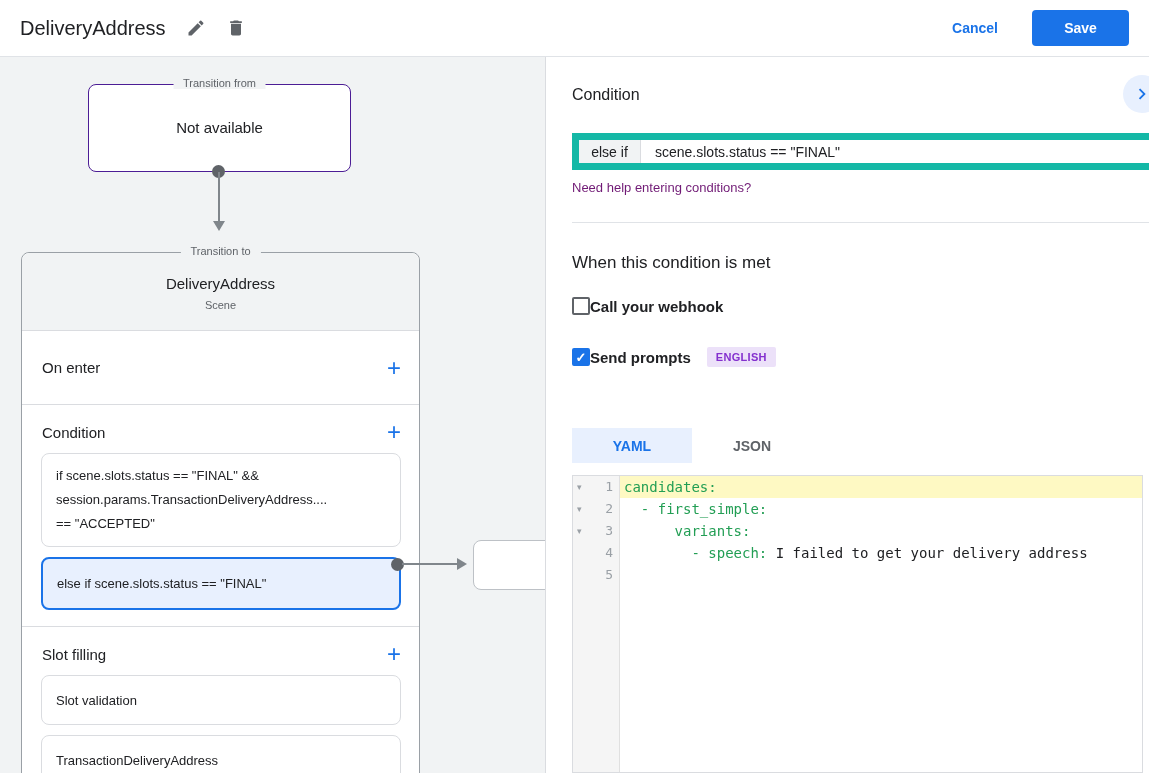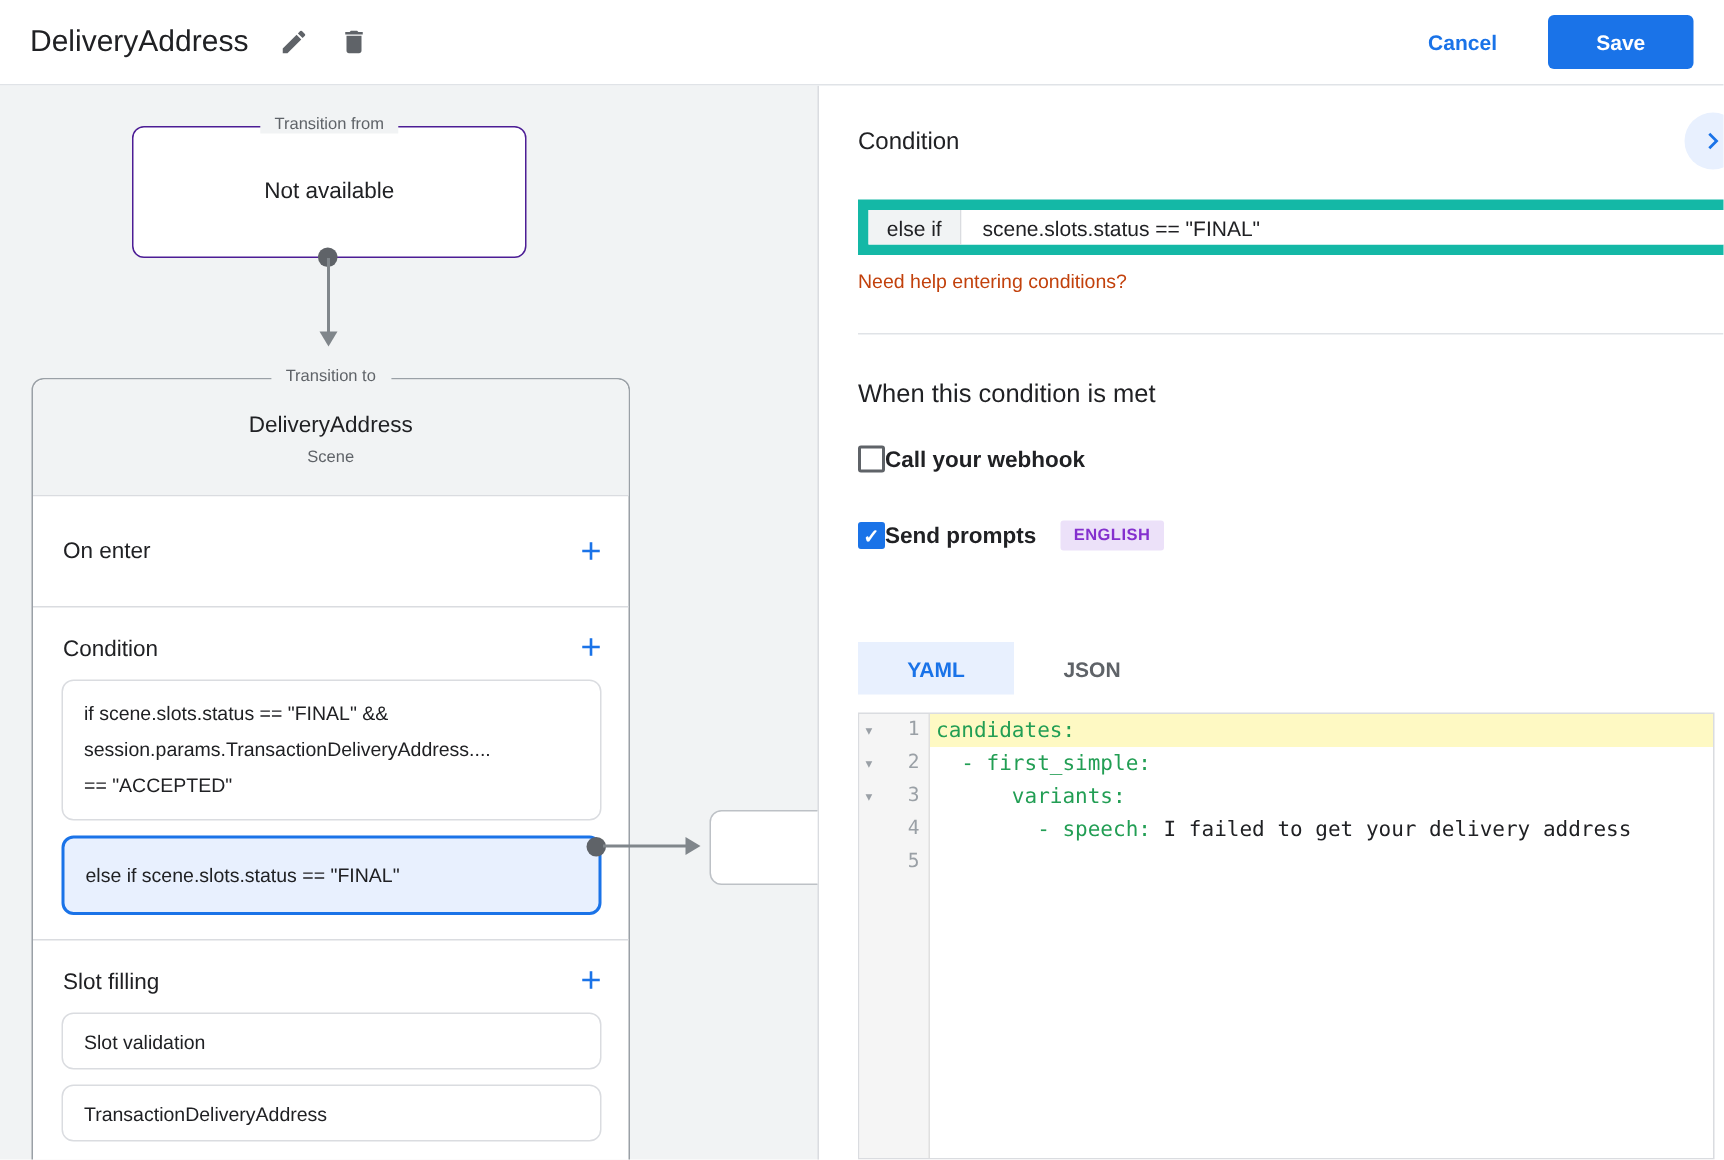--- a/index.html
+++ b/index.html
@@ -46,59 +46,59 @@
     height:74px; padding:0 18px 0 20px; border-bottom:1px solid #dadce0; }
   .sec-label { font-size:15px; color:#202124; }
   .plus { color:#1a73e8; font-size:24px; font-weight:400; line-height:20px; background:none; border:none;
     cursor:pointer; font-family:"Liberation Sans", sans-serif; }
 
   .section { border-bottom:1px solid #dadce0; padding-bottom:16px; }
   .section-head { display:flex; align-items:center; justify-content:space-between; padding:17px 18px 0 20px; }
   .chip { margin:10px 19px 0 19px; width:360px; border:1px solid #dadce0; border-radius:8px; background:#fff;
     font-size:13px; color:#202124; cursor:pointer; }
   .chip.multi { padding:10px 14px; line-height:24px; white-space:pre-line; }
-  .chip.single { height:38px; display:flex; align-items:center; padding:0 14px; }
+  .chip.single { height:50px; display:flex; align-items:center; padding:0 14px; }
   .chip.selected { border:2px solid #1a73e8; background:#e8f0fe; height:53px; }
   .chip.first { margin-top:11px; }
 
   .target-box { position:absolute; left:473px; top:483px; width:92px; height:50px; background:#fff;
     border:1px solid #bdc1c6; border-radius:8px; }
 
   
   .panel { position:absolute; left:547px; top:57px; width:602px; height:716px; background:#fff; overflow:hidden; }
   .panel-heading { position:absolute; left:25px; top:29px; font-size:16px; color:#202124; }
   .collapse-btn { position:absolute; left:576px; top:18px; width:38px; height:38px; border-radius:50%;
     background:#e8f0fe; border:none; cursor:pointer; display:flex; align-items:center; justify-content:center; }
 
   .cond-row { position:absolute; left:25px; top:76px; width:627px; height:37px;
     border:7px solid #14b8a6; display:flex; }
   .cond-prefix { width:62px; background:#f1f3f4; border-right:1px solid #dadce0; display:flex;
     align-items:center; justify-content:center; font-size:14px; color:#202124; }
   .cond-input { flex:1; border:none; outline:none; padding:0 14px; font-size:14px; color:#202124;
     font-family:"Liberation Sans", sans-serif; background:#fff; }
 
-  .link { color:#c2410c; text-decoration:none; cursor:pointer; }
+  .link { color:#701a75; text-decoration:none; cursor:pointer; }
   .help-link { position:absolute; left:25px; top:123px; font-size:13px; }
   .panel-divider { position:absolute; left:25px; top:165px; width:577px; height:1px; background:#e0e3e7; }
 
   .when-heading { position:absolute; left:25px; top:196px; font-size:17px; color:#202124; }
 
   .check-row { position:absolute; left:25px; display:flex; align-items:center; }
   .checkbox { width:18px; height:18px; border:2px solid #5f6368; border-radius:2px; background:#fff;
     cursor:pointer; flex:none; }
   .checkbox.checked { background:#1a73e8; border-color:#1a73e8; color:#fff; display:flex;
     align-items:center; justify-content:center; font-size:13px; font-weight:700; }
   .check-label { font-size:15px; font-weight:700; color:#202124; }
   .badge { margin-left:16px; background:#ece1f9; color:#8430ce; font-size:11px; font-weight:700;
     padding:4px 9px; border-radius:2px; letter-spacing:0.3px; }
 
   .desc { position:absolute; left:25px; top:322px; width:562px; font-size:13px; line-height:17px; color:#202124; }
 
   .tabs { position:absolute; left:25px; top:371px; display:flex; }
-  .tab { width:104px; height:35px; display:flex; align-items:center; justify-content:center;
+  .tab { width:120px; height:35px; display:flex; align-items:center; justify-content:center;
     font-size:14px; font-weight:700; cursor:pointer; color:#5f6368; background:none; border:none;
     font-family:"Liberation Sans", sans-serif; }
   .tab.active { background:#e8f0fe; color:#1a73e8; }
 
   .editor { position:absolute; left:25px; top:418px; width:571px; height:298px;
     border:1px solid #dadce0; background:#fff; }
   .gutter-strip { position:absolute; left:0; top:0; bottom:0; width:47px; background:#f5f5f5;
     border-right:1px solid #e0e0e0; }
   .ed-row { position:relative; display:flex; height:22px; line-height:22px; }
   .gut { width:47px; flex:none; display:flex; align-items:center; justify-content:space-between;

